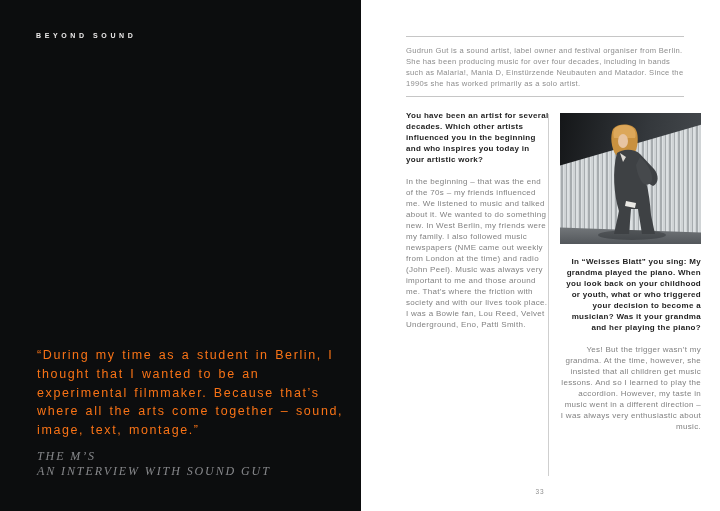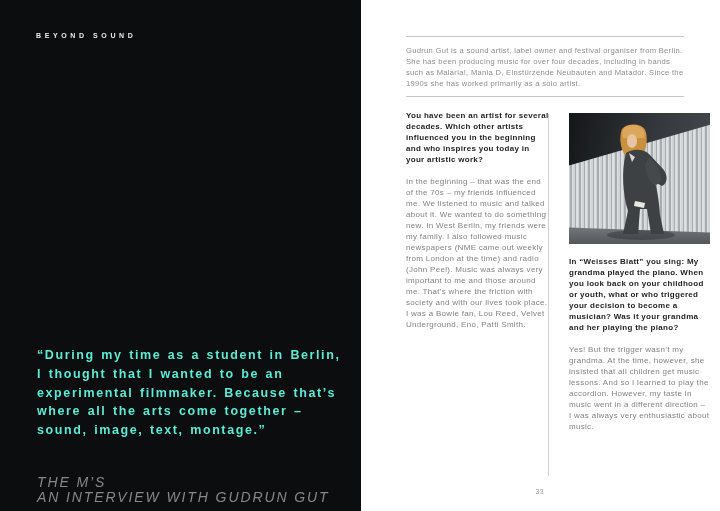--- a/index.html
+++ b/index.html
@@ -7,43 +7,43 @@
   .spread { position:relative; width:720px; height:511px; background:#ffffff; overflow:hidden; }
 
   
   .page-left { position:absolute; left:0; top:0; width:361px; height:511px; background:#0c0d0e; }
   .kicker {
     position:absolute; left:36px; top:32px;
     color:#eceaea; font-size:7px; font-weight:700; letter-spacing:3.6px;
   }
   .pull-quote {
     position:absolute; left:37px; top:346px; width:312px;
-    color:#5eead4; font-size:12.5px; font-weight:700;
+    color:#f97316; font-size:12.5px; font-weight:400;
     letter-spacing:1.6px; word-spacing:1.5px; line-height:18.8px;
   }
   .byline {
-    position:absolute; left:37px; top:475px;
-    color:#87888b; font-style:italic; font-size:14px;
-    letter-spacing:1.9px; line-height:15px;
+    position:absolute; left:37px; top:449px;
+    color:#87888b; font-style:italic; font-size:12px;
+    letter-spacing:1.9px; line-height:15px;font-family:Liberation Serif, serif;
   }
 
   
   .page-right { position:absolute; left:361px; top:0; width:359px; height:511px; background:#ffffff; }
 
   .intro-rule { position:absolute; left:45px; width:278px; height:0; border-top:1px solid #c6c6c6; }
   .intro-rule.top { top:36px; }
   .intro-rule.bottom { top:96px; }
   .intro-text {
     position:absolute; left:45px; top:45px; width:280px;
     color:#8d8d8d; font-size:7.6px; line-height:11px; letter-spacing:0.3px;
   }
 
   .col { position:absolute; font-size:8px; line-height:11px; letter-spacing:0.3px; }
   .col-a { left:45px; top:110px; width:144px; }
-  .col-b { left:208px; top:113px; width:141px; }
+  .col-b { left:199px; top:113px; width:141px;text-align:right; }
   .q { color:#1f1f1f; font-weight:700; margin-bottom:11px; }
   .a { color:#828282; margin-bottom:11px; }
 
   .v-divider { position:absolute; left:187px; top:114px; width:1px; height:362px; background:#cfcfcf; }
 
   .page-number {
     position:absolute; left:167px; top:488px; width:24px;
     text-align:center; color:#8f8f8f; font-size:6.5px; letter-spacing:1px;
   }
 
@@ -68,21 +68,21 @@
 </head>
 <body>
 
 <div class="spread">
 
   <div class="page-left">
     <div class="kicker">BEYOND SOUND</div>
     <div class="pull-quote">“During my time as a student in Berlin, I thought that I wanted to be an experimental filmmaker. Because that’s where all the arts come together – sound, image, text, montage.”</div>
     <div class="byline">
       <div>THE M’S</div>
-      <div>AN INTERVIEW WITH GUDRUN GUT</div>
+      <div>AN INTERVIEW WITH SOUND GUT</div>
     </div>
   </div>
 
   <div class="page-right">
 
     <div class="intro-rule top"></div>
     <div class="intro-text">Gudrun Gut is a sound artist, label owner and festival organiser from Berlin. She has been producing music for over four decades, including in bands such as Malaria!, Mania D, Einstürzende Neubauten and Matador. Since the 1990s she has worked primarily as a solo artist.</div>
     <div class="intro-rule bottom"></div>
 
     <div class="col col-a">

